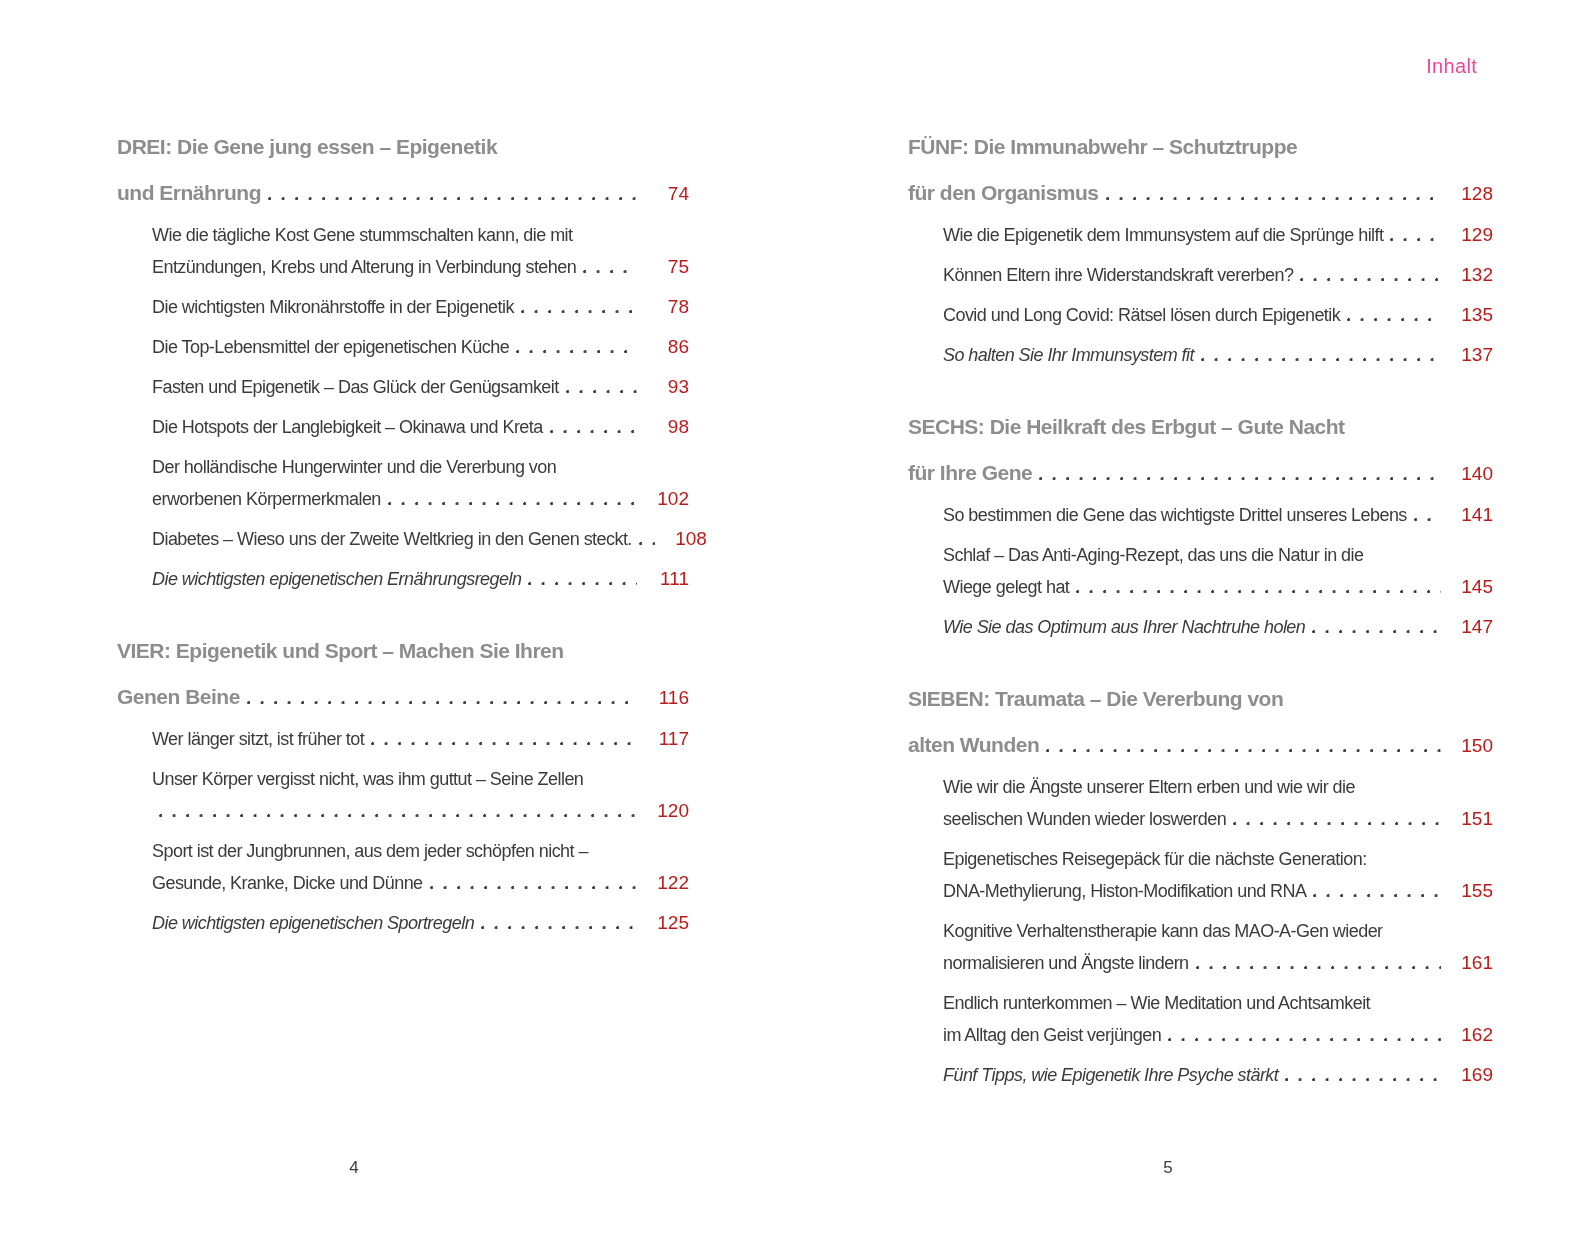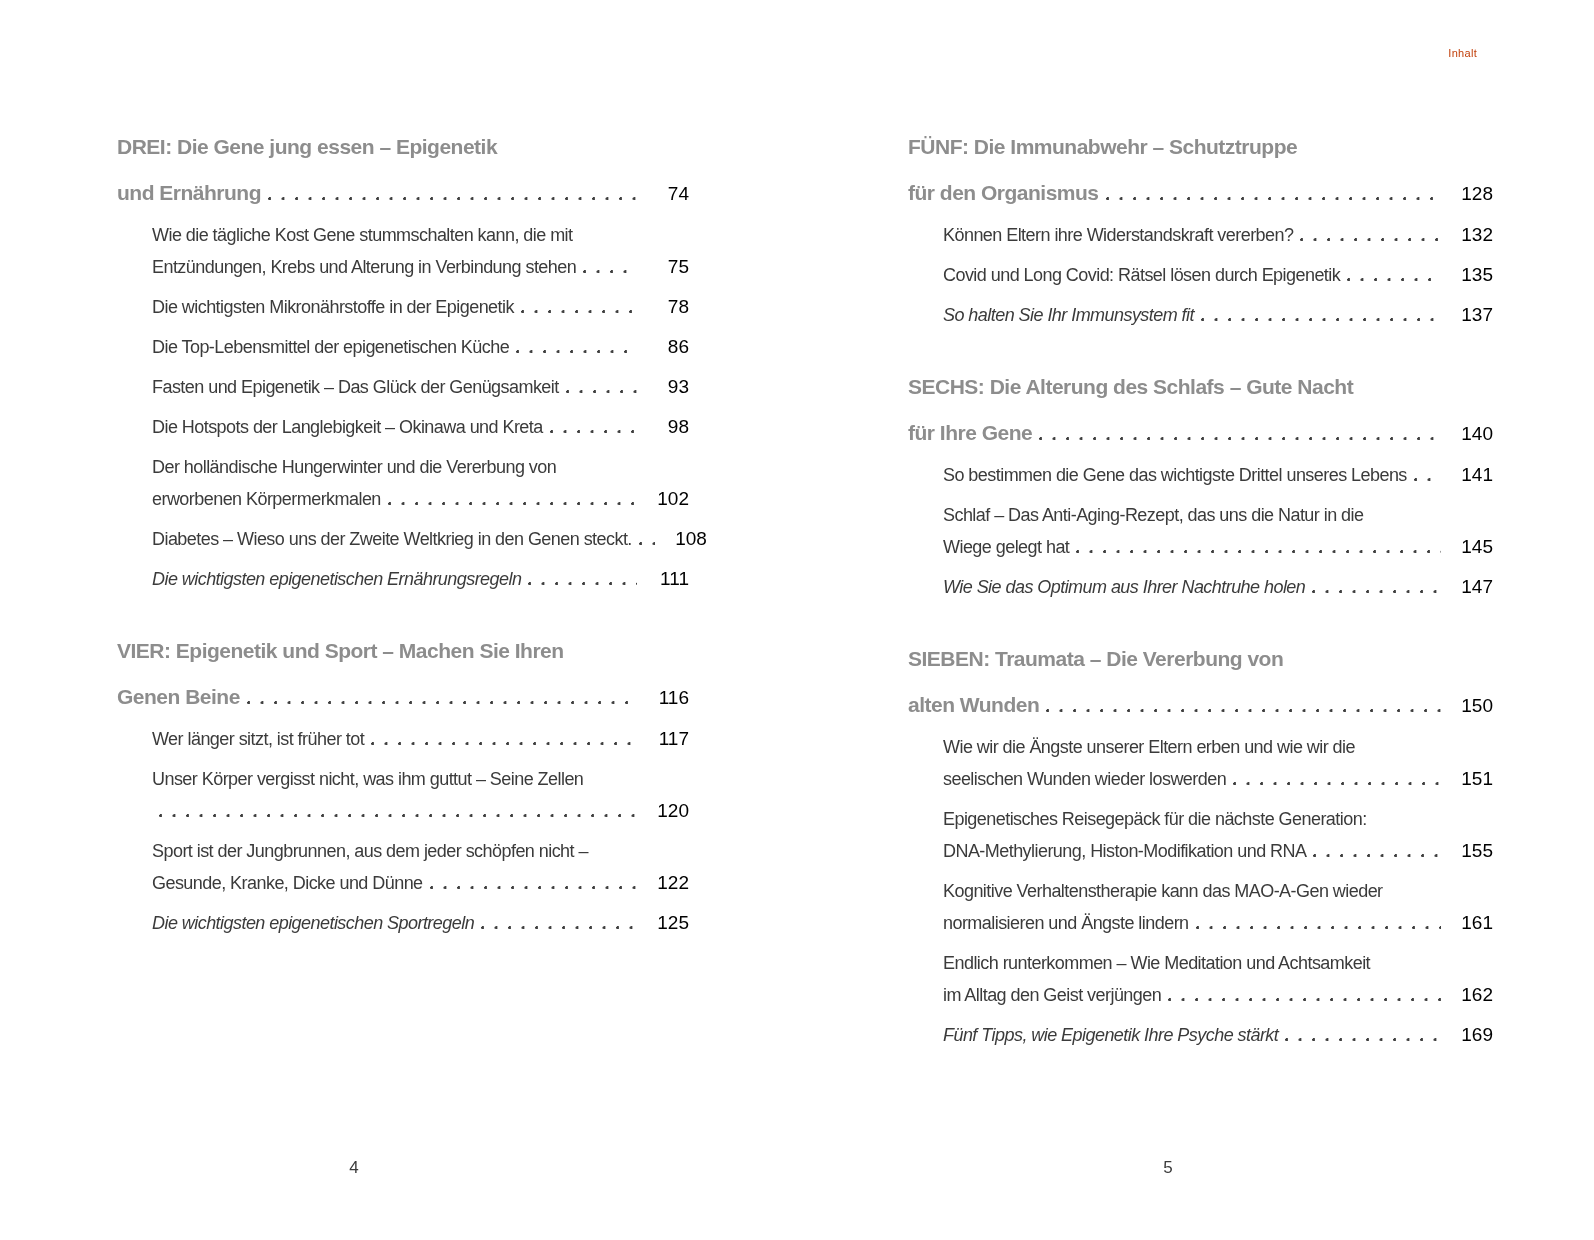--- a/index.html
+++ b/index.html
@@ -10,25 +10,25 @@
   }
   .page {
     position: relative;
     width: 1594px;
     height: 1240px;
     background: #ffffff;
     overflow: hidden;
   }
   .running-head {
     position: absolute;
-    top: 47px;
+    top: 55px;
     right: 117px;
-    font-size: 11px;
+    font-size: 20px;
     letter-spacing: 0.3px;
-    color: #c2410c;
+    color: #ec4899;
   }
   .col {
     position: absolute;
     top: 118px;
   }
   .col-left  { left: 117px; width: 572px; }
   .col-right { left: 908px; width: 585px; }
 
   .section + .section { margin-top: 38px; }
 
@@ -65,21 +65,21 @@
     background-position: left bottom;
   }
   .pg {
     flex: 0 0 auto;
     min-width: 44px;
     text-align: right;
     font-size: 19px;
     font-weight: normal;
     font-style: normal;
     letter-spacing: 0;
-    color: #000000;
+    color: #b91c1c;
   }
   .folio {
     position: absolute;
     width: 24px;
     text-align: center;
     top: 1158px;
     font-size: 17px;
     color: #3b3b3b;
   }
   .folio-left  { left: 342px; }
@@ -232,20 +232,27 @@
     <div class="section">
       <div class="trow">
         <span class="ttxt">FÜNF: Die Immunabwehr – Schutztruppe</span>
       </div>
       <div class="trow">
         <span class="ttxt">für den Organismus</span>
         <span class="leader"></span>
         <span class="pg">128</span>
       </div>
 
+      <div class="entry">
+        <div class="row">
+          <span class="txt">Wie die Epigenetik dem Immunsystem auf die Sprünge hilft</span>
+          <span class="leader"></span>
+          <span class="pg">129</span>
+        </div>
+      </div>
 
       <div class="entry">
         <div class="row">
           <span class="txt">Können Eltern ihre Widerstandskraft vererben?</span>
           <span class="leader"></span>
           <span class="pg">132</span>
         </div>
       </div>
 
       <div class="entry">
@@ -260,21 +267,21 @@
         <div class="row">
           <span class="txt">So halten Sie Ihr Immunsystem fit</span>
           <span class="leader"></span>
           <span class="pg">137</span>
         </div>
       </div>
     </div>
 
     <div class="section">
       <div class="trow">
-        <span class="ttxt">SECHS: Die Alterung des Schlafs – Gute Nacht</span>
+        <span class="ttxt">SECHS: Die Heilkraft des Erbgut – Gute Nacht</span>
       </div>
       <div class="trow">
         <span class="ttxt">für Ihre Gene</span>
         <span class="leader"></span>
         <span class="pg">140</span>
       </div>
 
       <div class="entry">
         <div class="row">
           <span class="txt">So bestimmen die Gene das wichtigste Drittel unseres Lebens</span>

